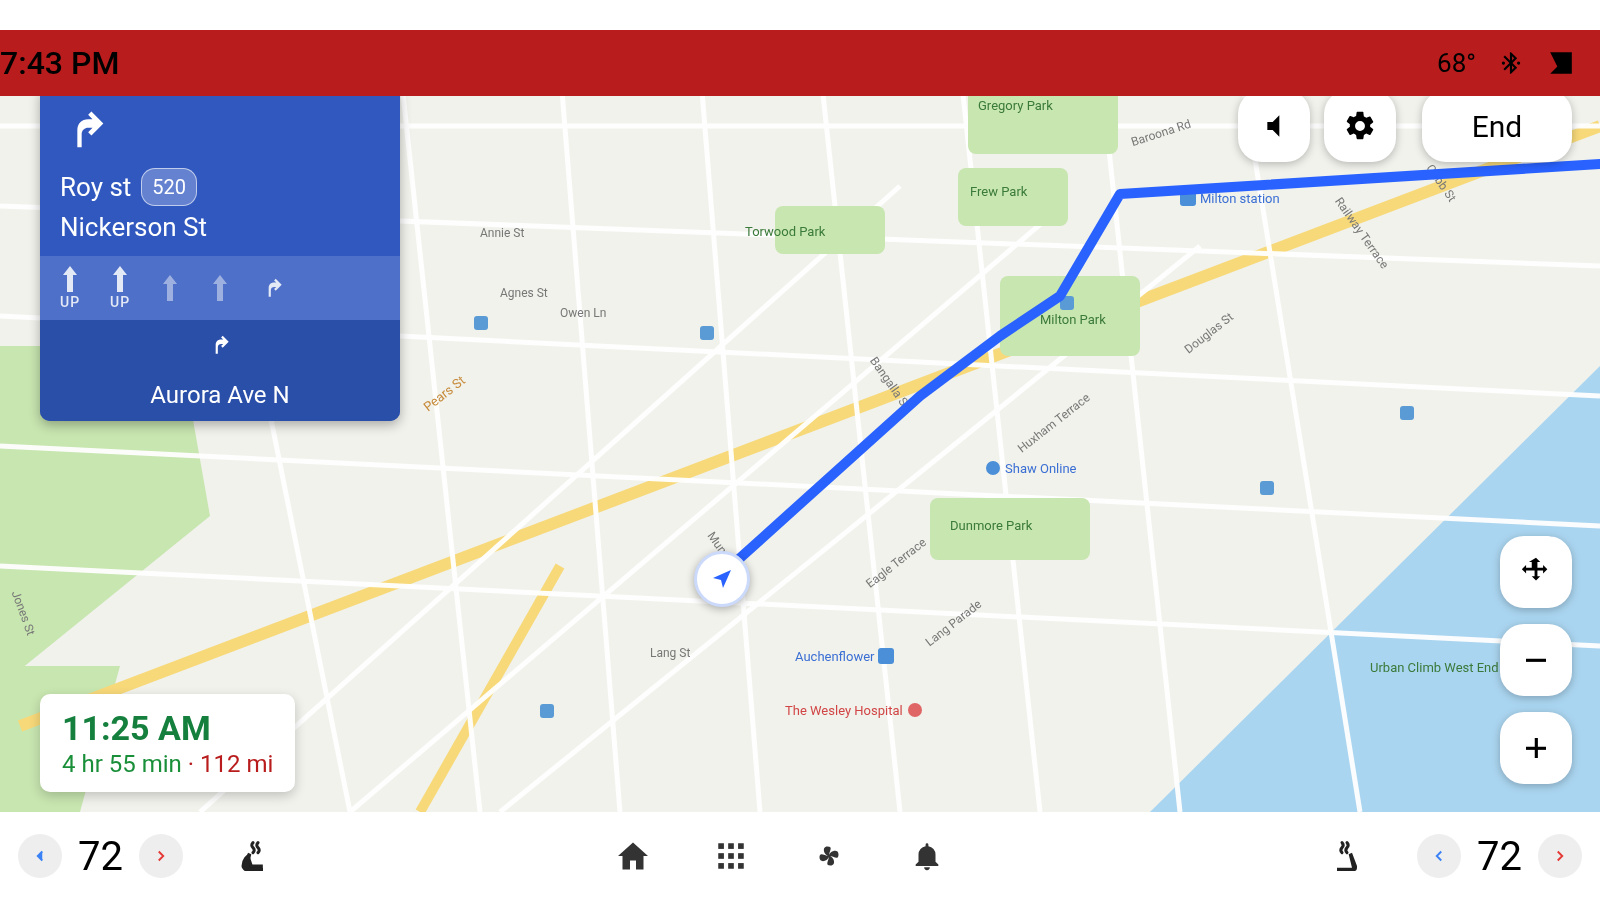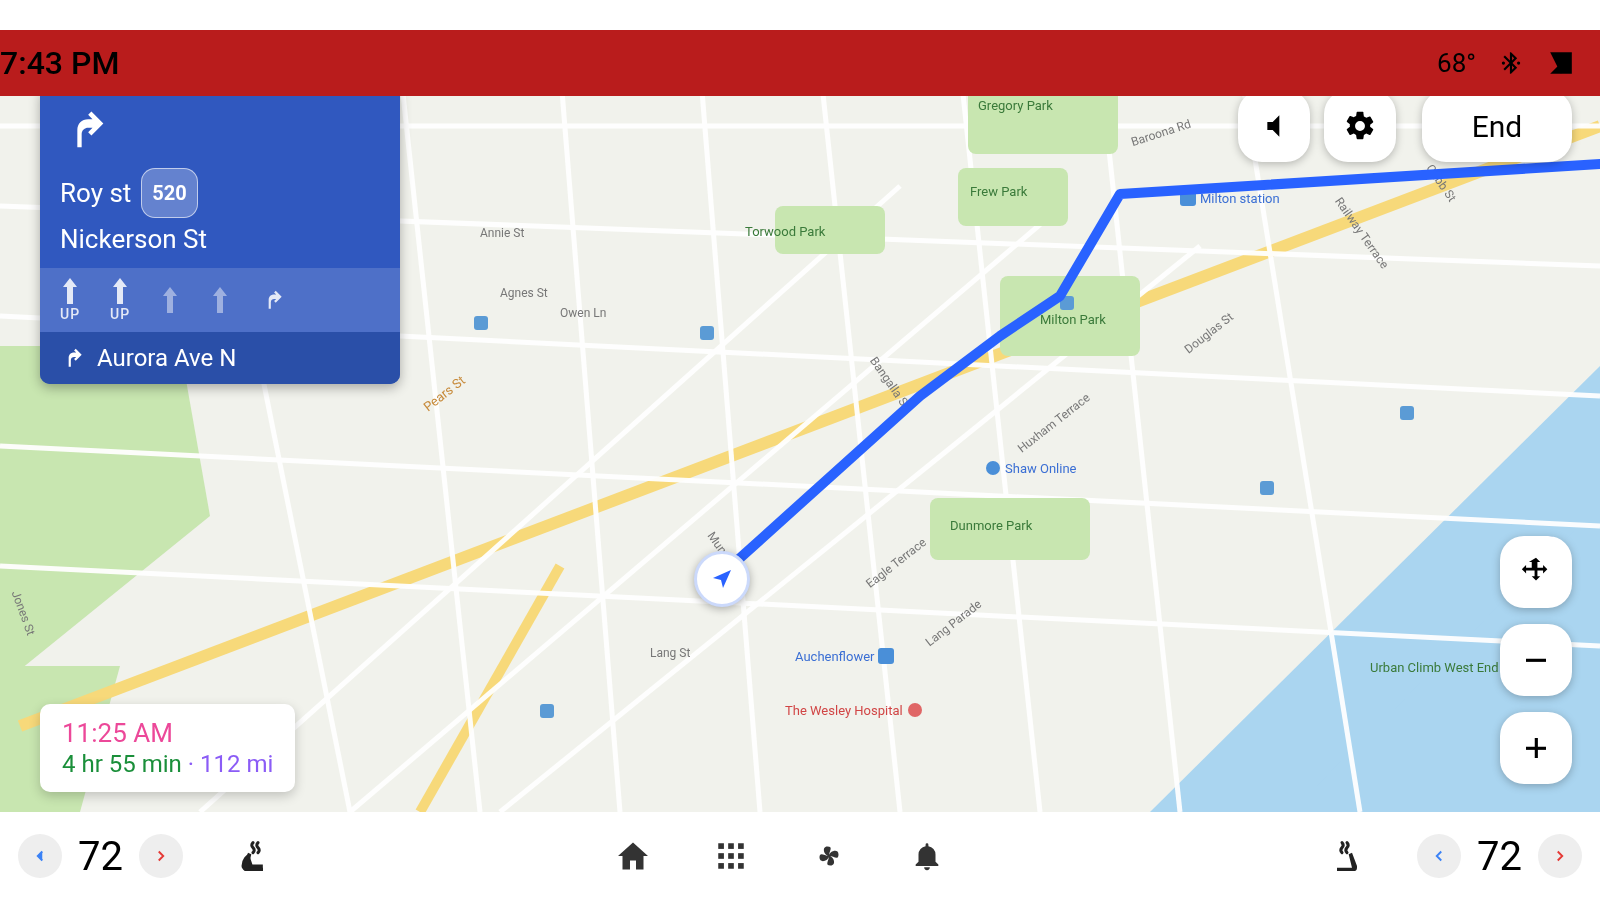--- a/index.html
+++ b/index.html
@@ -15,34 +15,34 @@
 
 .map-container { position: absolute; top: 66px; left: 0; right: 0; bottom: 88px; background: #eef1ea; overflow: hidden; }
 .map-bg { position: absolute; inset: 0; }
 
 
 .nav-card { position: absolute; top: 20px; left: 40px; width: 360px; background: #3058bf; border-radius: 10px; box-shadow: 0 4px 12px rgba(0,0,0,0.3); color: #fff; z-index: 50; overflow: hidden; }
 .nav-top { padding: 18px 20px 12px 20px; display: flex; align-items: center; gap: 18px; }
 .nav-arrow-lg { width: 52px; height: 52px; }
 .nav-distance { font-size: 44px; font-weight: 400; }
 .nav-street { padding: 0 20px 6px 20px; font-size: 26px; display: flex; align-items: center; gap: 10px; }
-.nav-badge { background: rgba(255,255,255,0.25); border: 1.5px solid rgba(255,255,255,0.6); border-radius: 14px; padding: 12px 10px; font-size: 20px; font-weight: 700; }
+.nav-badge { background: rgba(255,255,255,0.25); border: 1.5px solid rgba(255,255,255,0.6); border-radius: 14px; padding: 6px 10px; font-size: 20px; font-weight: 400; }
 .nav-to { padding: 0 20px 14px 20px; font-size: 26px; }
 .nav-lanes { background: rgba(255,255,255,0.15); padding: 10px 20px; display: flex; align-items: center; gap: 30px; }
 .lane { display: flex; flex-direction: column; align-items: center; gap: 2px; opacity: 0.85; }
 .lane.dim { opacity: 0.45; }
 .lane-label { font-size: 14px; font-weight: 500; letter-spacing: 1px; }
-.nav-next { background: #2a4fa8; padding: 12px 20px; display: flex; align-items: center; gap: 11px; font-size: 24px; }
+.nav-next { background: #2a4fa8; padding: 12px 20px; display: flex; align-items: center; gap: 23px; font-size: 24px; flex-direction: column; }
 
 
 .eta-card { position: absolute; left: 40px; bottom: 20px; background: #fff; border-radius: 10px; box-shadow: 0 4px 12px rgba(0,0,0,0.2); padding: 14px 22px; z-index: 50; }
-.eta-time { font-size: 26px; font-weight: 400; color: #ec4899; }
+.eta-time { font-size: 34px; font-weight: 700; color: #15803d; }
 .eta-details { font-size: 24px; margin-top: 2px; }
 .eta-duration { color: #1a8f3a; }
-.eta-distance { color: #8b5cf6; }
+.eta-distance { color: #b91c1c; }
 
 
 .top-ctrl { position: absolute; top: 24px; right: 28px; display: flex; gap: 14px; z-index: 50; }
 .ctrl-btn { background: #fff; border-radius: 24px; box-shadow: 0 2px 8px rgba(0,0,0,0.25); display: flex; align-items: center; justify-content: center; }
 .ctrl-sq { width: 72px; height: 72px; }
 .ctrl-end { width: 150px; height: 72px; font-size: 30px; font-weight: 400; color: #000; margin-left: 12px; }
 
 
 .side-ctrl { position: absolute; right: 28px; bottom: 28px; display: flex; flex-direction: column; gap: 16px; z-index: 50; }
 .side-btn { width: 72px; height: 72px; background: #fff; border-radius: 24px; box-shadow: 0 2px 8px rgba(0,0,0,0.25); display: flex; align-items: center; justify-content: center; font-size: 40px; }

